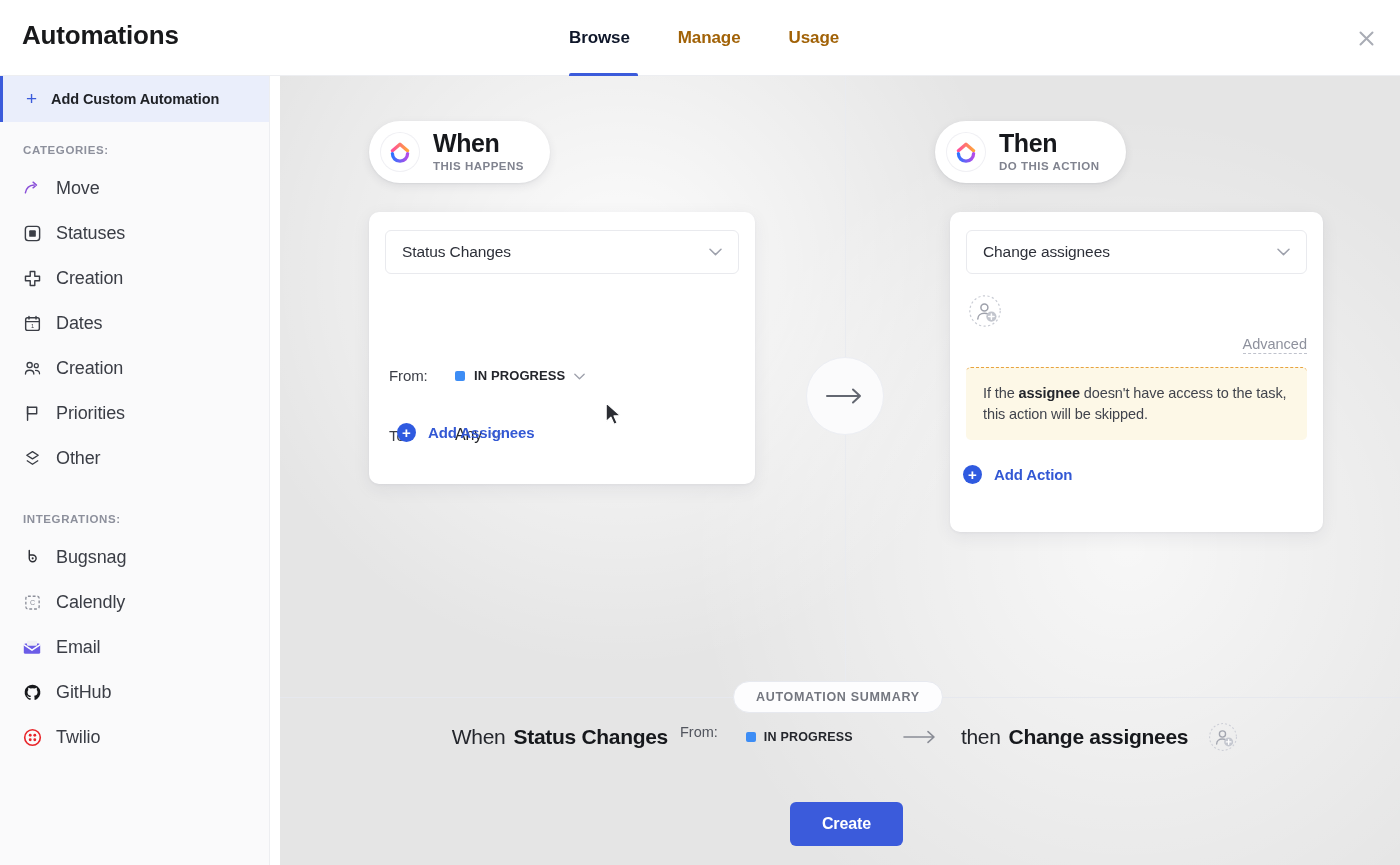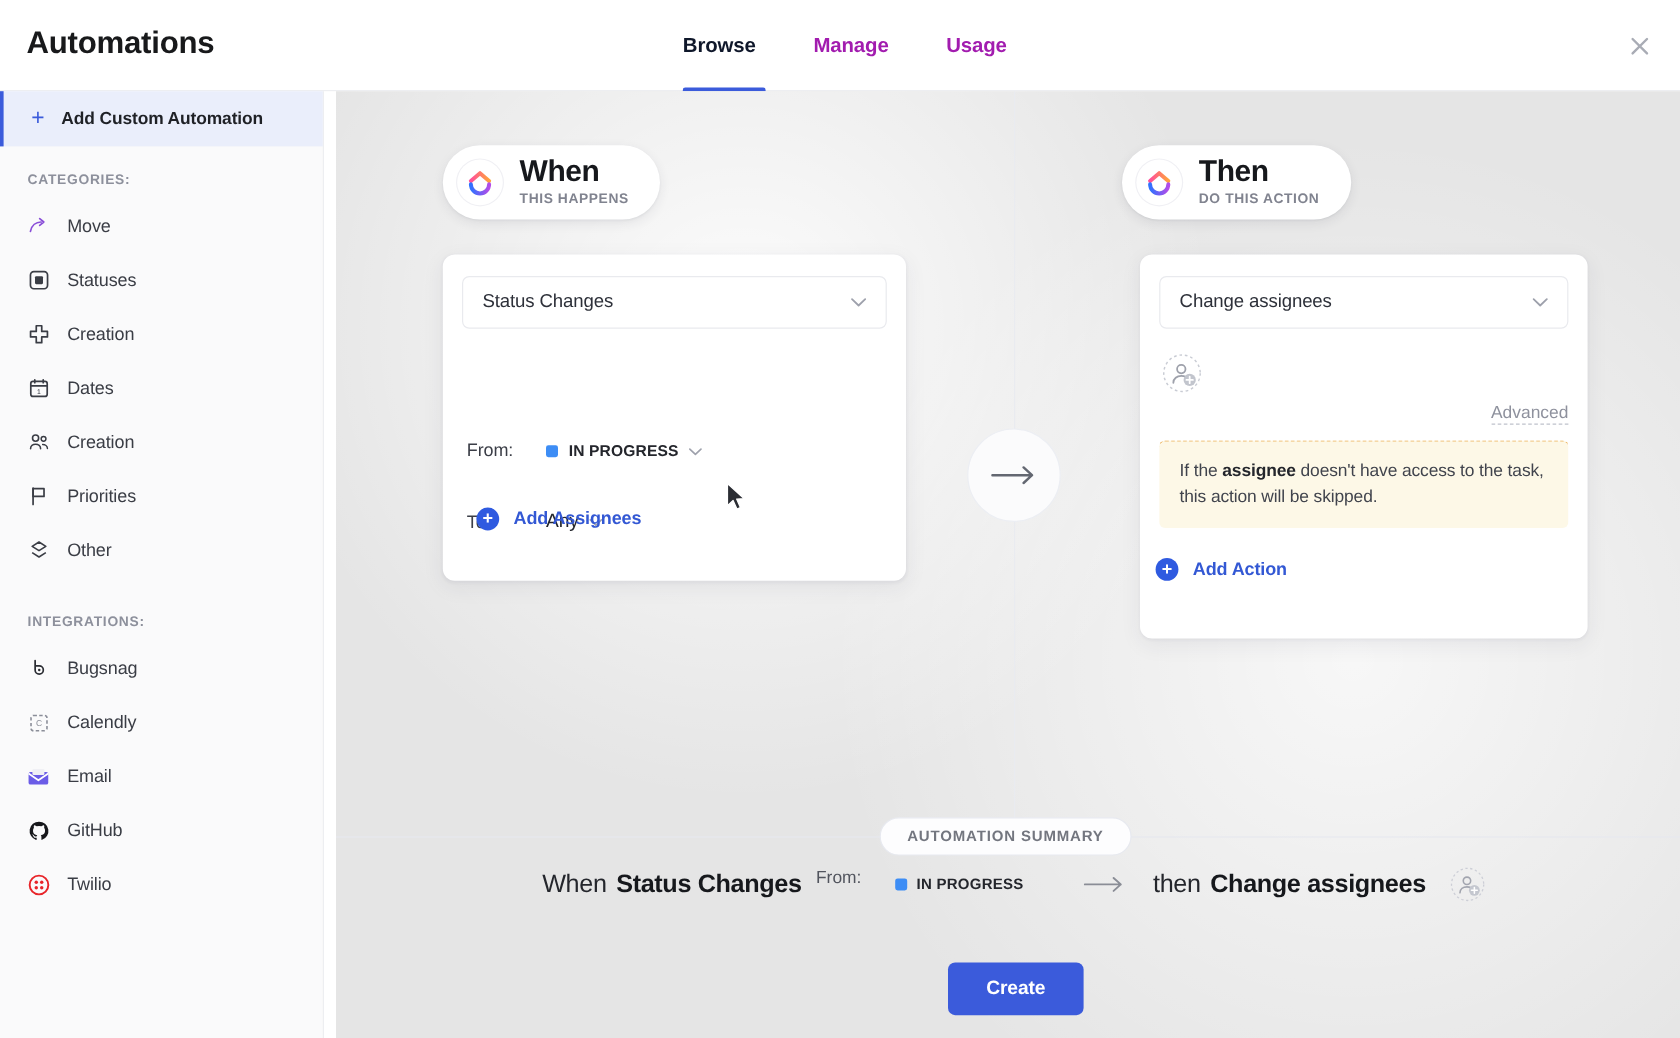--- a/index.html
+++ b/index.html
@@ -25,21 +25,21 @@
     position: absolute; left: 22px; top: 20px;
     font-size: 26px; font-weight: 700; color: #18191b;
     letter-spacing: -0.2px;
   }
   .tabs {
     position: absolute; left: 553px; top: 0;
     height: 76px; display: flex; align-items: center; gap: 0;
   }
   .tab {
     position: relative; height: 76px; display: flex; align-items: center;
-    padding: 0 24px; font-size: 17px; font-weight: 700; color: #a21caf;
+    padding: 0 24px; font-size: 17px; font-weight: 700; color: #a16207;
     cursor: pointer; letter-spacing: -0.1px;
   }
   .tab:first-child { padding-left: 16px; }
   .tab.active { color: #0f172a; }
   .tab.active::after {
     content: ""; position: absolute; left: 16px; right: 16px; bottom: 0;
     height: 3px; background: #3b5bdb; border-radius: 2px 2px 0 0;
   }
   .close-btn {
     position: absolute; right: 16px; top: 20px;
@@ -82,21 +82,21 @@
   .nav-list { margin-top: 10px; }
   .nav-item {
     height: 45px; display: flex; align-items: center;
     padding-left: 22px; gap: 14px; cursor: pointer;
   }
   .nav-ico {
     width: 20px; height: 20px; display: flex;
     align-items: center; justify-content: center; flex: 0 0 20px;
   }
   .nav-label {
-    font-size: 15px; color: #3a3d45; letter-spacing: -0.1px;
+    font-size: 18px; color: #3a3d45; letter-spacing: -0.1px;
   }
 
   
   .canvas {
     position: absolute; left: 280px; top: 76px;
     width: 1130px; height: 789px;
     background: #e5e5e5;
     overflow: hidden;
   }
   .canvas::before {

